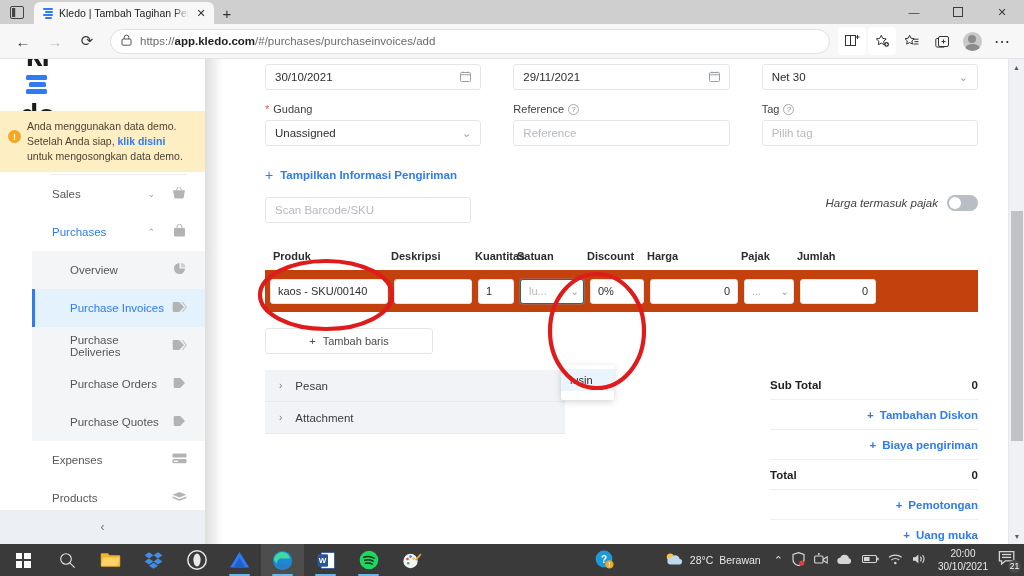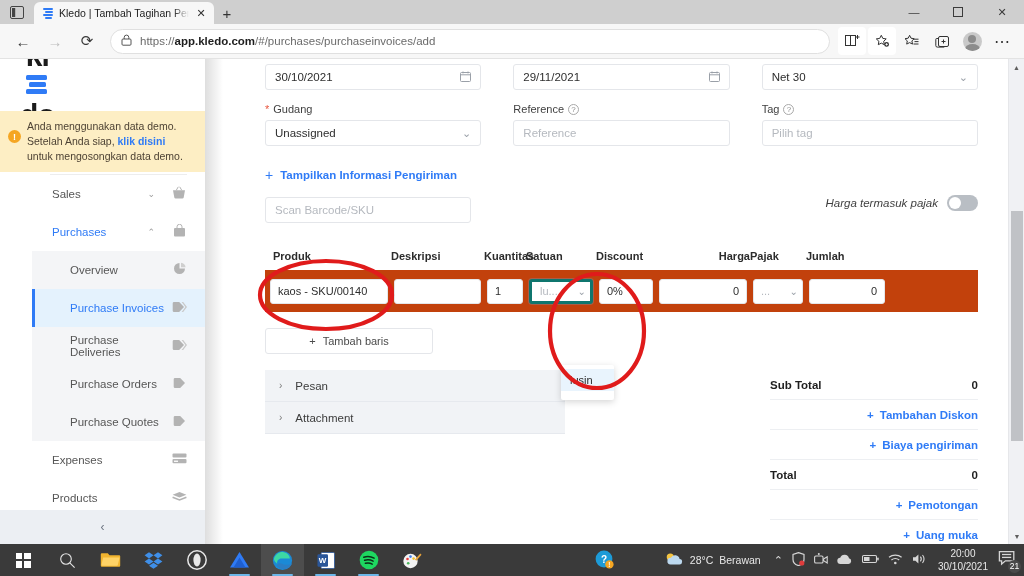--- a/index.html
+++ b/index.html
@@ -181,40 +181,40 @@
   
   .tbl { margin-top:19px; }
   .tbl-head {
     height:28px; display:flex; align-items:center; font-size:11px; font-weight:bold;
     color:#2c2c2c;
   }
   .tbl-row {
     height:42px; display:flex; align-items:center; background:#c2410c;
   }
   .c-prod  { width:126px; }
-  .c-desc  { width:93px; }
+  .c-desc  { width:84px; }
   .c-qty   { width:42px; }
   .c-sat   { width:70px; }
   .c-disc  { width:60px; }
-  .c-harga { width:94px;text-align:right; }
+  .c-harga { width:94px; }
   .c-pajak { width:56px; }
   .c-jml   { width:82px; }
   .tbl-head > div { padding-left:0; }
   .tbl-head .c-prod{ padding-left:8px; }
   .tbl-row > div { padding:0 3px; }
   .tbl-row .c-prod{ padding-left:5px; }
   .cell-input {
     height:25px; border:1px solid #e4e6ea; border-radius:3px; background:#fff;
     display:flex; align-items:center; padding:0 7px; font-size:11px; color:#2e2e2e;
   }
   .cell-input.num { justify-content:flex-end; }
   .cell-input.sel { padding-right:4px; }
   .cell-input .ph { color:#b5b9bf; }
   .cell-input .chev { margin-left:auto; color:#9aa0a8; font-size:10px; padding-left:4px;}
-  .cell-input.focused { border:3px solid #0f766e; box-shadow:0 0 0 1px rgba(108,178,245,.25);padding-left:8px; }
+  .cell-input.focused { border:1px solid #0f766e; box-shadow:0 0 0 1px rgba(108,178,245,.25);padding-left:8px; }
 
   .dropdown {
     position:absolute; left:561px; top:306px; width:53px; background:#fff;
     box-shadow:0 2px 7px rgba(0,0,0,.17); border-radius:2px; z-index:7;
     padding:4px 0 9px;
   }
   .dropdown-item {
     background:#e9f4fd; font-size:11px; color:#2b2b2b; padding:5px 9px;
   }
 

